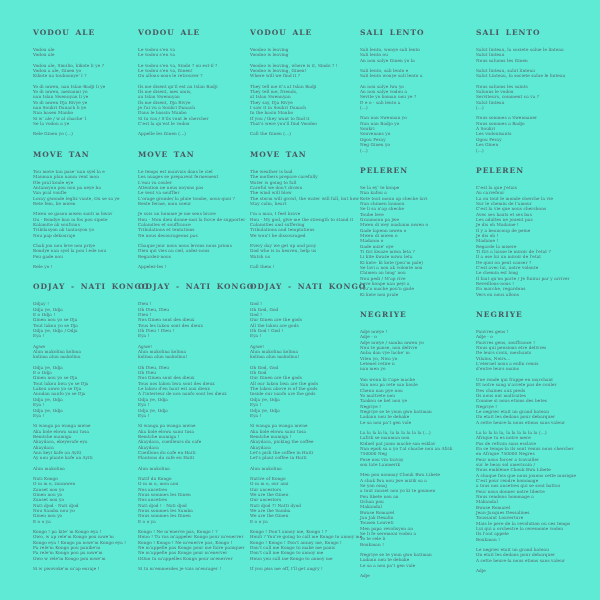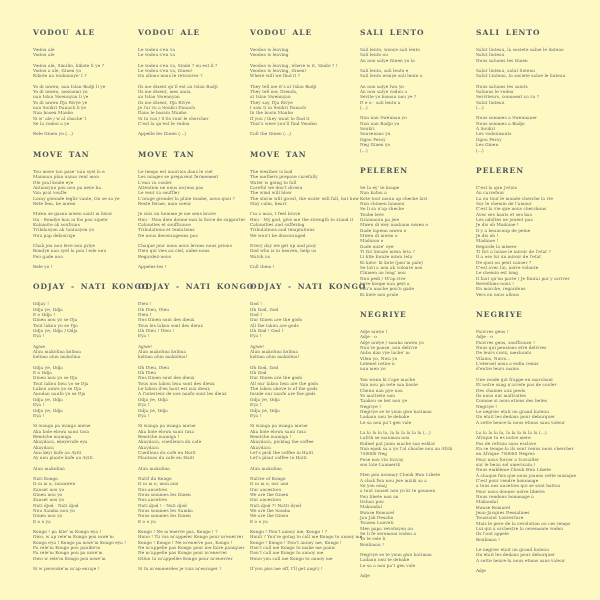--- a/index.html
+++ b/index.html
@@ -1,21 +1,21 @@
 <!DOCTYPE html>
 <html><head>
 <meta charset="utf-8">
 <style>
   html,body{margin:0;padding:0;}
   body{
     width:600px;height:600px;overflow:hidden;
     background:#f7f6f2;
     font-family:"DejaVu Serif","Liberation Serif",serif;
   }
-  .page{position:relative;width:600px;height:600px;background:#fef9c3;}
+  .page{position:relative;width:600px;height:600px;background:#5eead4;}
   .col{position:absolute;top:28px;width:106px;}
   .col .song-title{
     font-size:7.5px;font-weight:bold;letter-spacing:1px;word-spacing:2px;
     color:#4d5862;margin:13px 0 10px 0;white-space:nowrap;
   }
   .col .song-title.first{margin-top:0;}
   .stanza{margin:0 0 5px 0;}
   .line{
     margin:0;font-size:4.2px;line-height:5.35px;color:#5a646e;
     white-space:nowrap;letter-spacing:0.1px;

